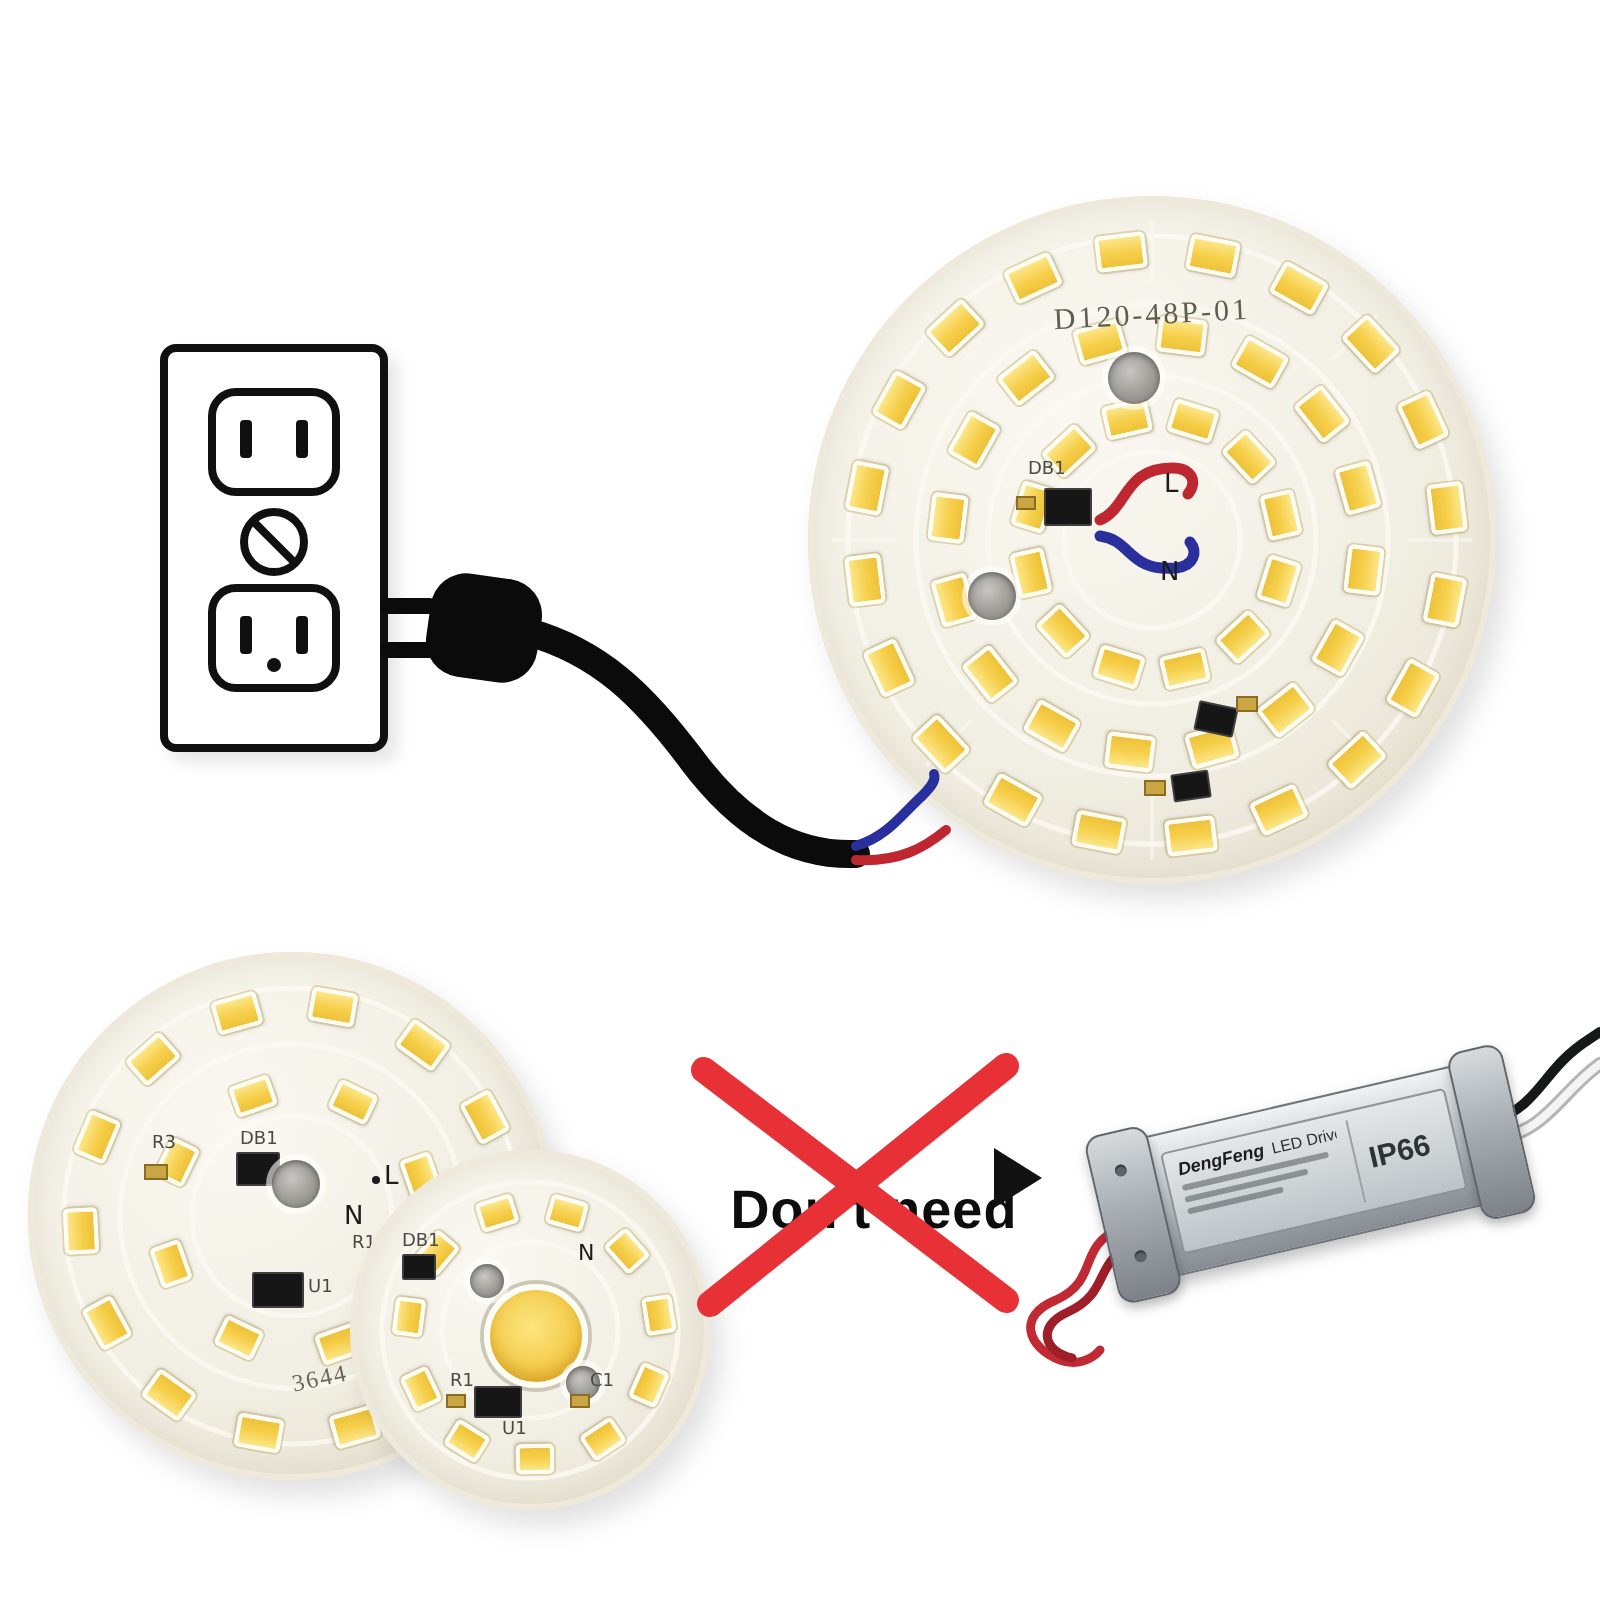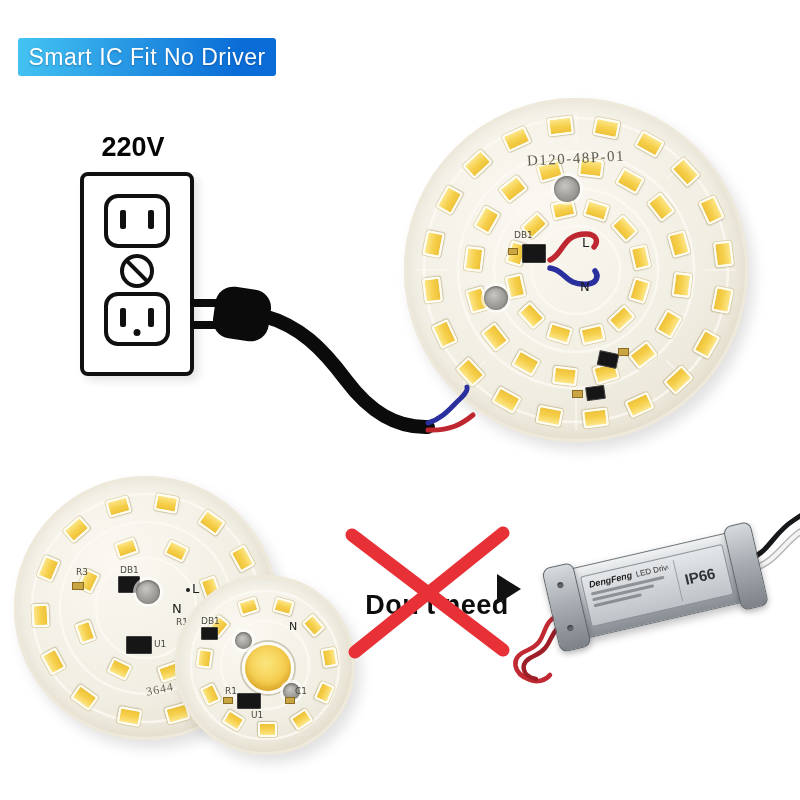--- a/index.html
+++ b/index.html
@@ -76,25 +76,21 @@
   .product-line{font-size:8px;color:#2e2e2e;}
   .fine-bar{height:3px;background:rgba(70,75,80,.5);border-radius:2px;}
   .plate-right{width:44px;display:flex;flex-direction:column;align-items:center;justify-content:center;border-left:1px solid #9aa0a4;}
   .rating{font-size:15px;font-weight:bold;color:#2e3338;}
 </style>
 </head>
 <body>
 
 <div class="stage">
 
-  <div class="banner">
-    <span>Smart IC Fit No Driver</span>
-  </div>
-
-  <div class="voltage">220V</div>
+
   <div class="outlet">
     <div class="receptacle top">
       <div class="slot left"></div>
       <div class="slot right"></div>
     </div>
     <div class="no-symbol"></div>
     <div class="receptacle bottom">
       <div class="slot left"></div>
       <div class="slot right"></div>
       <div class="ground-dot"></div>

